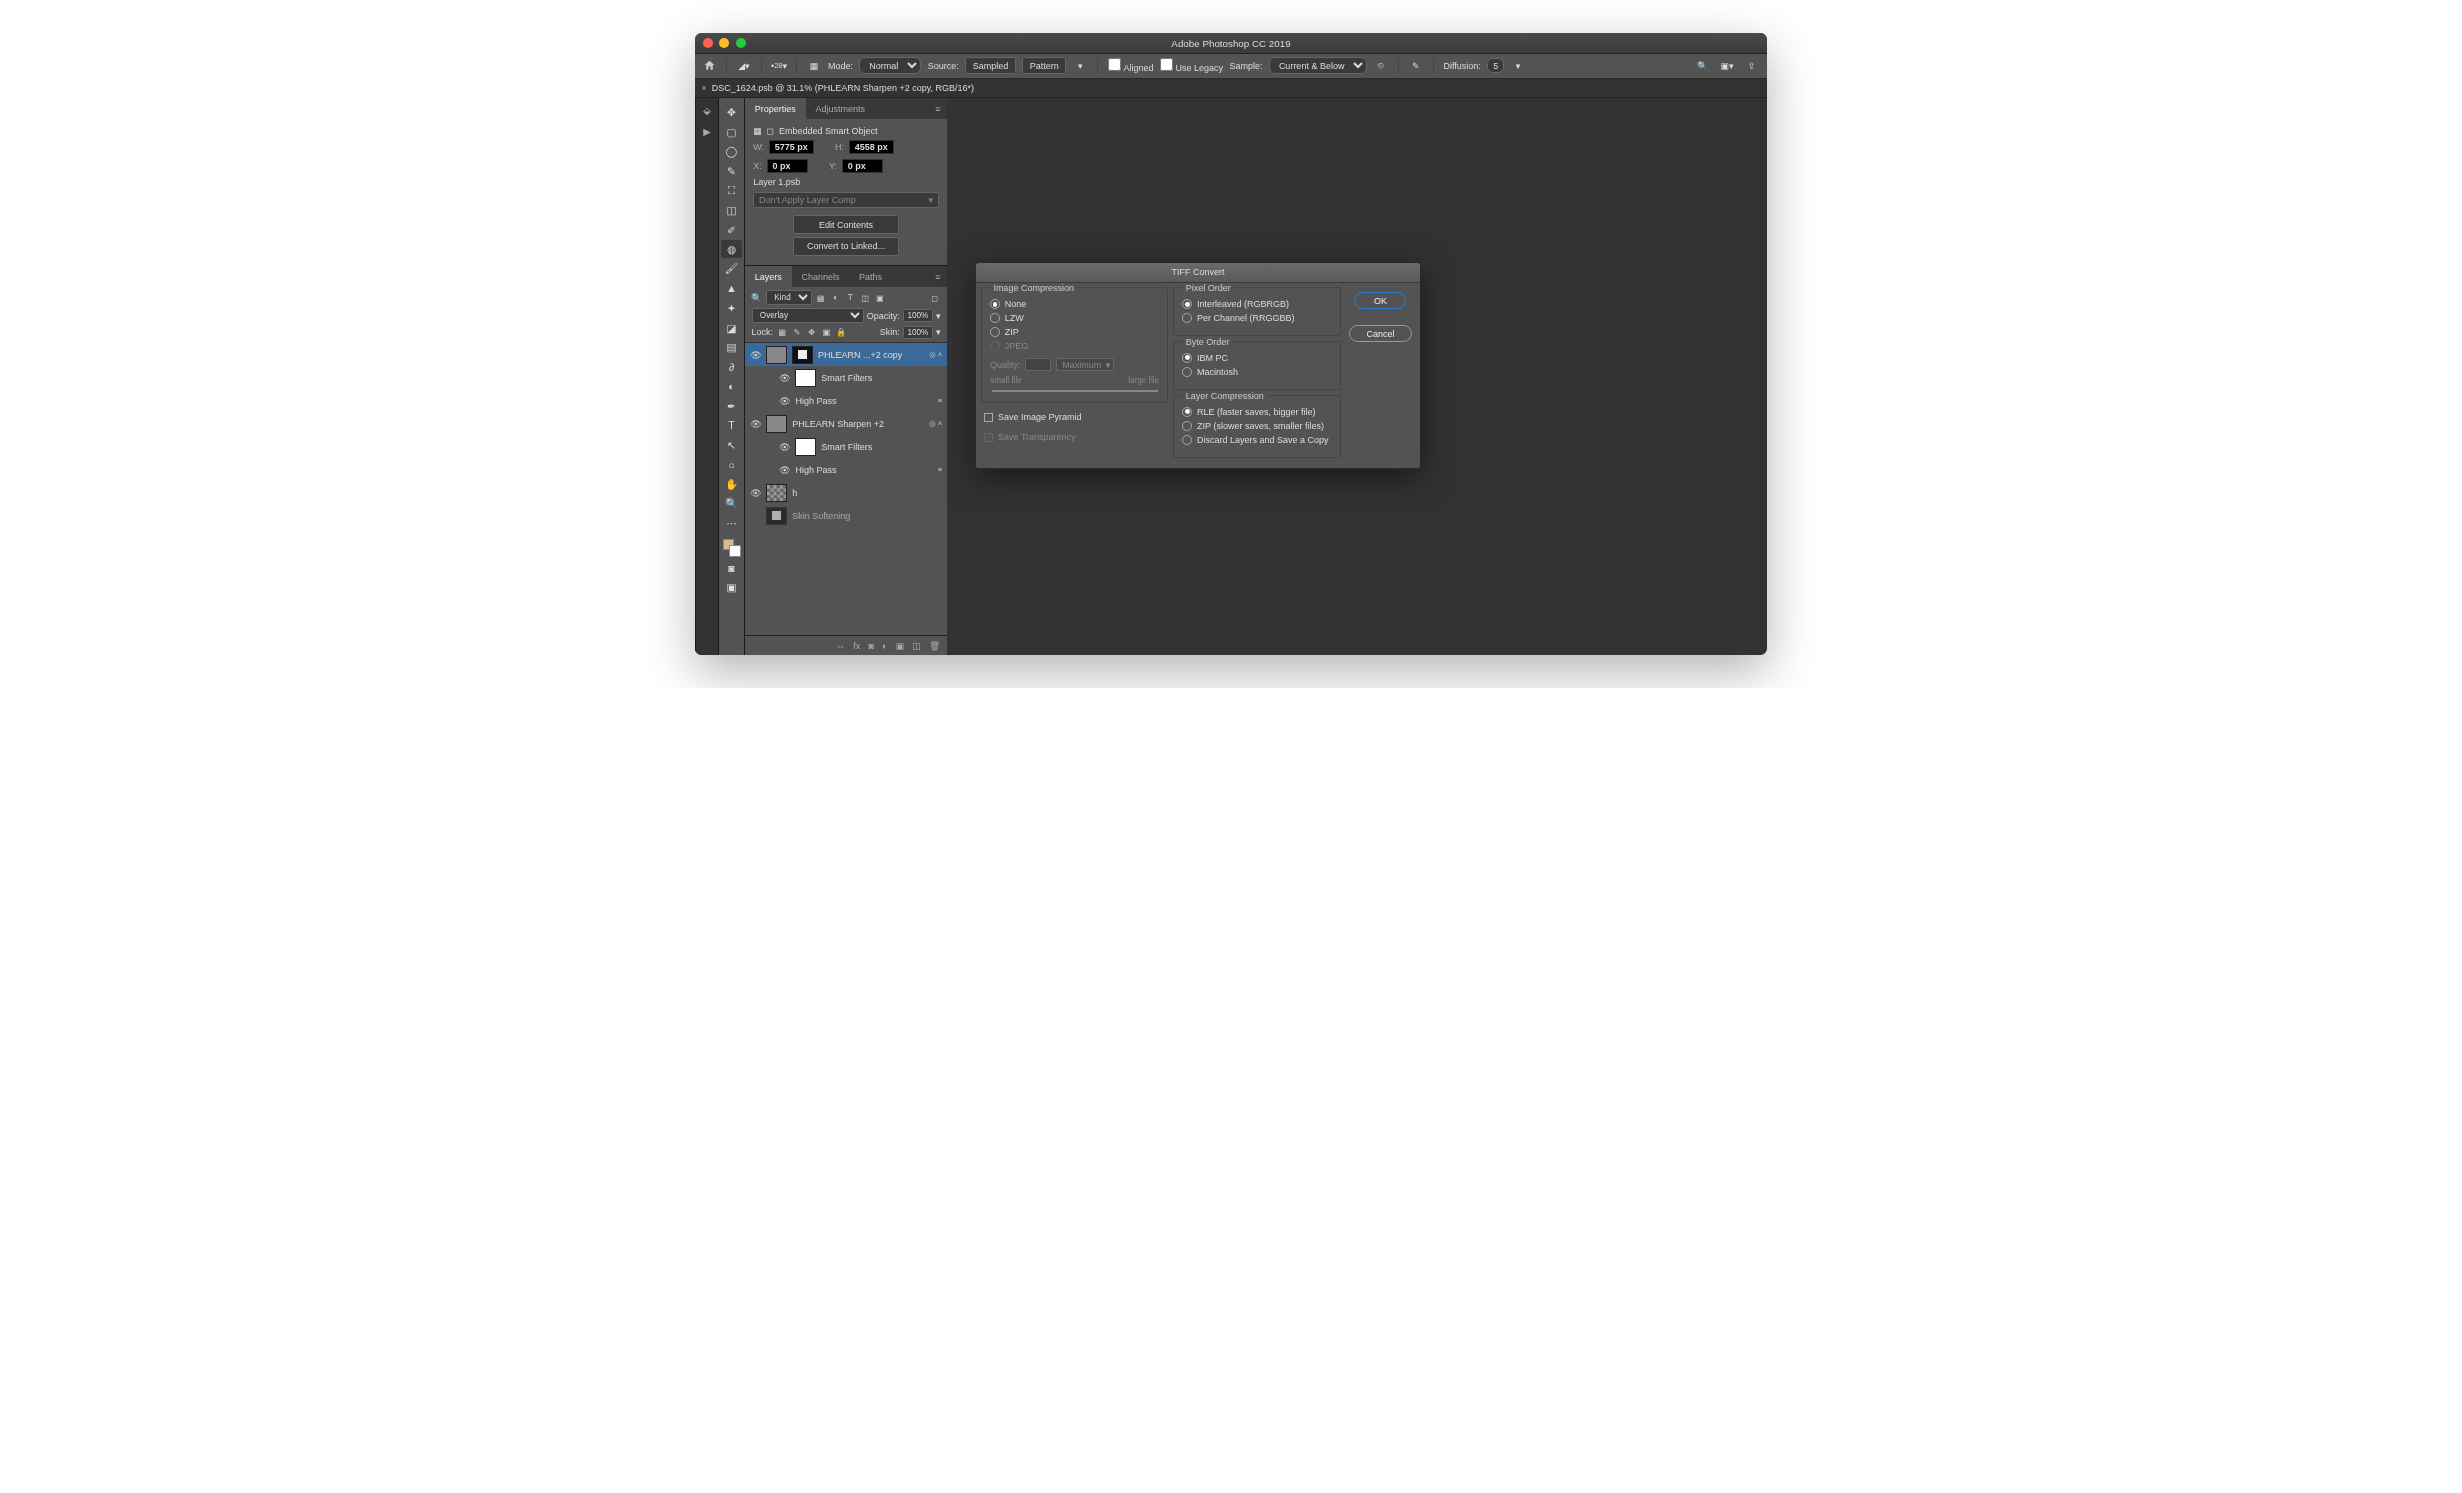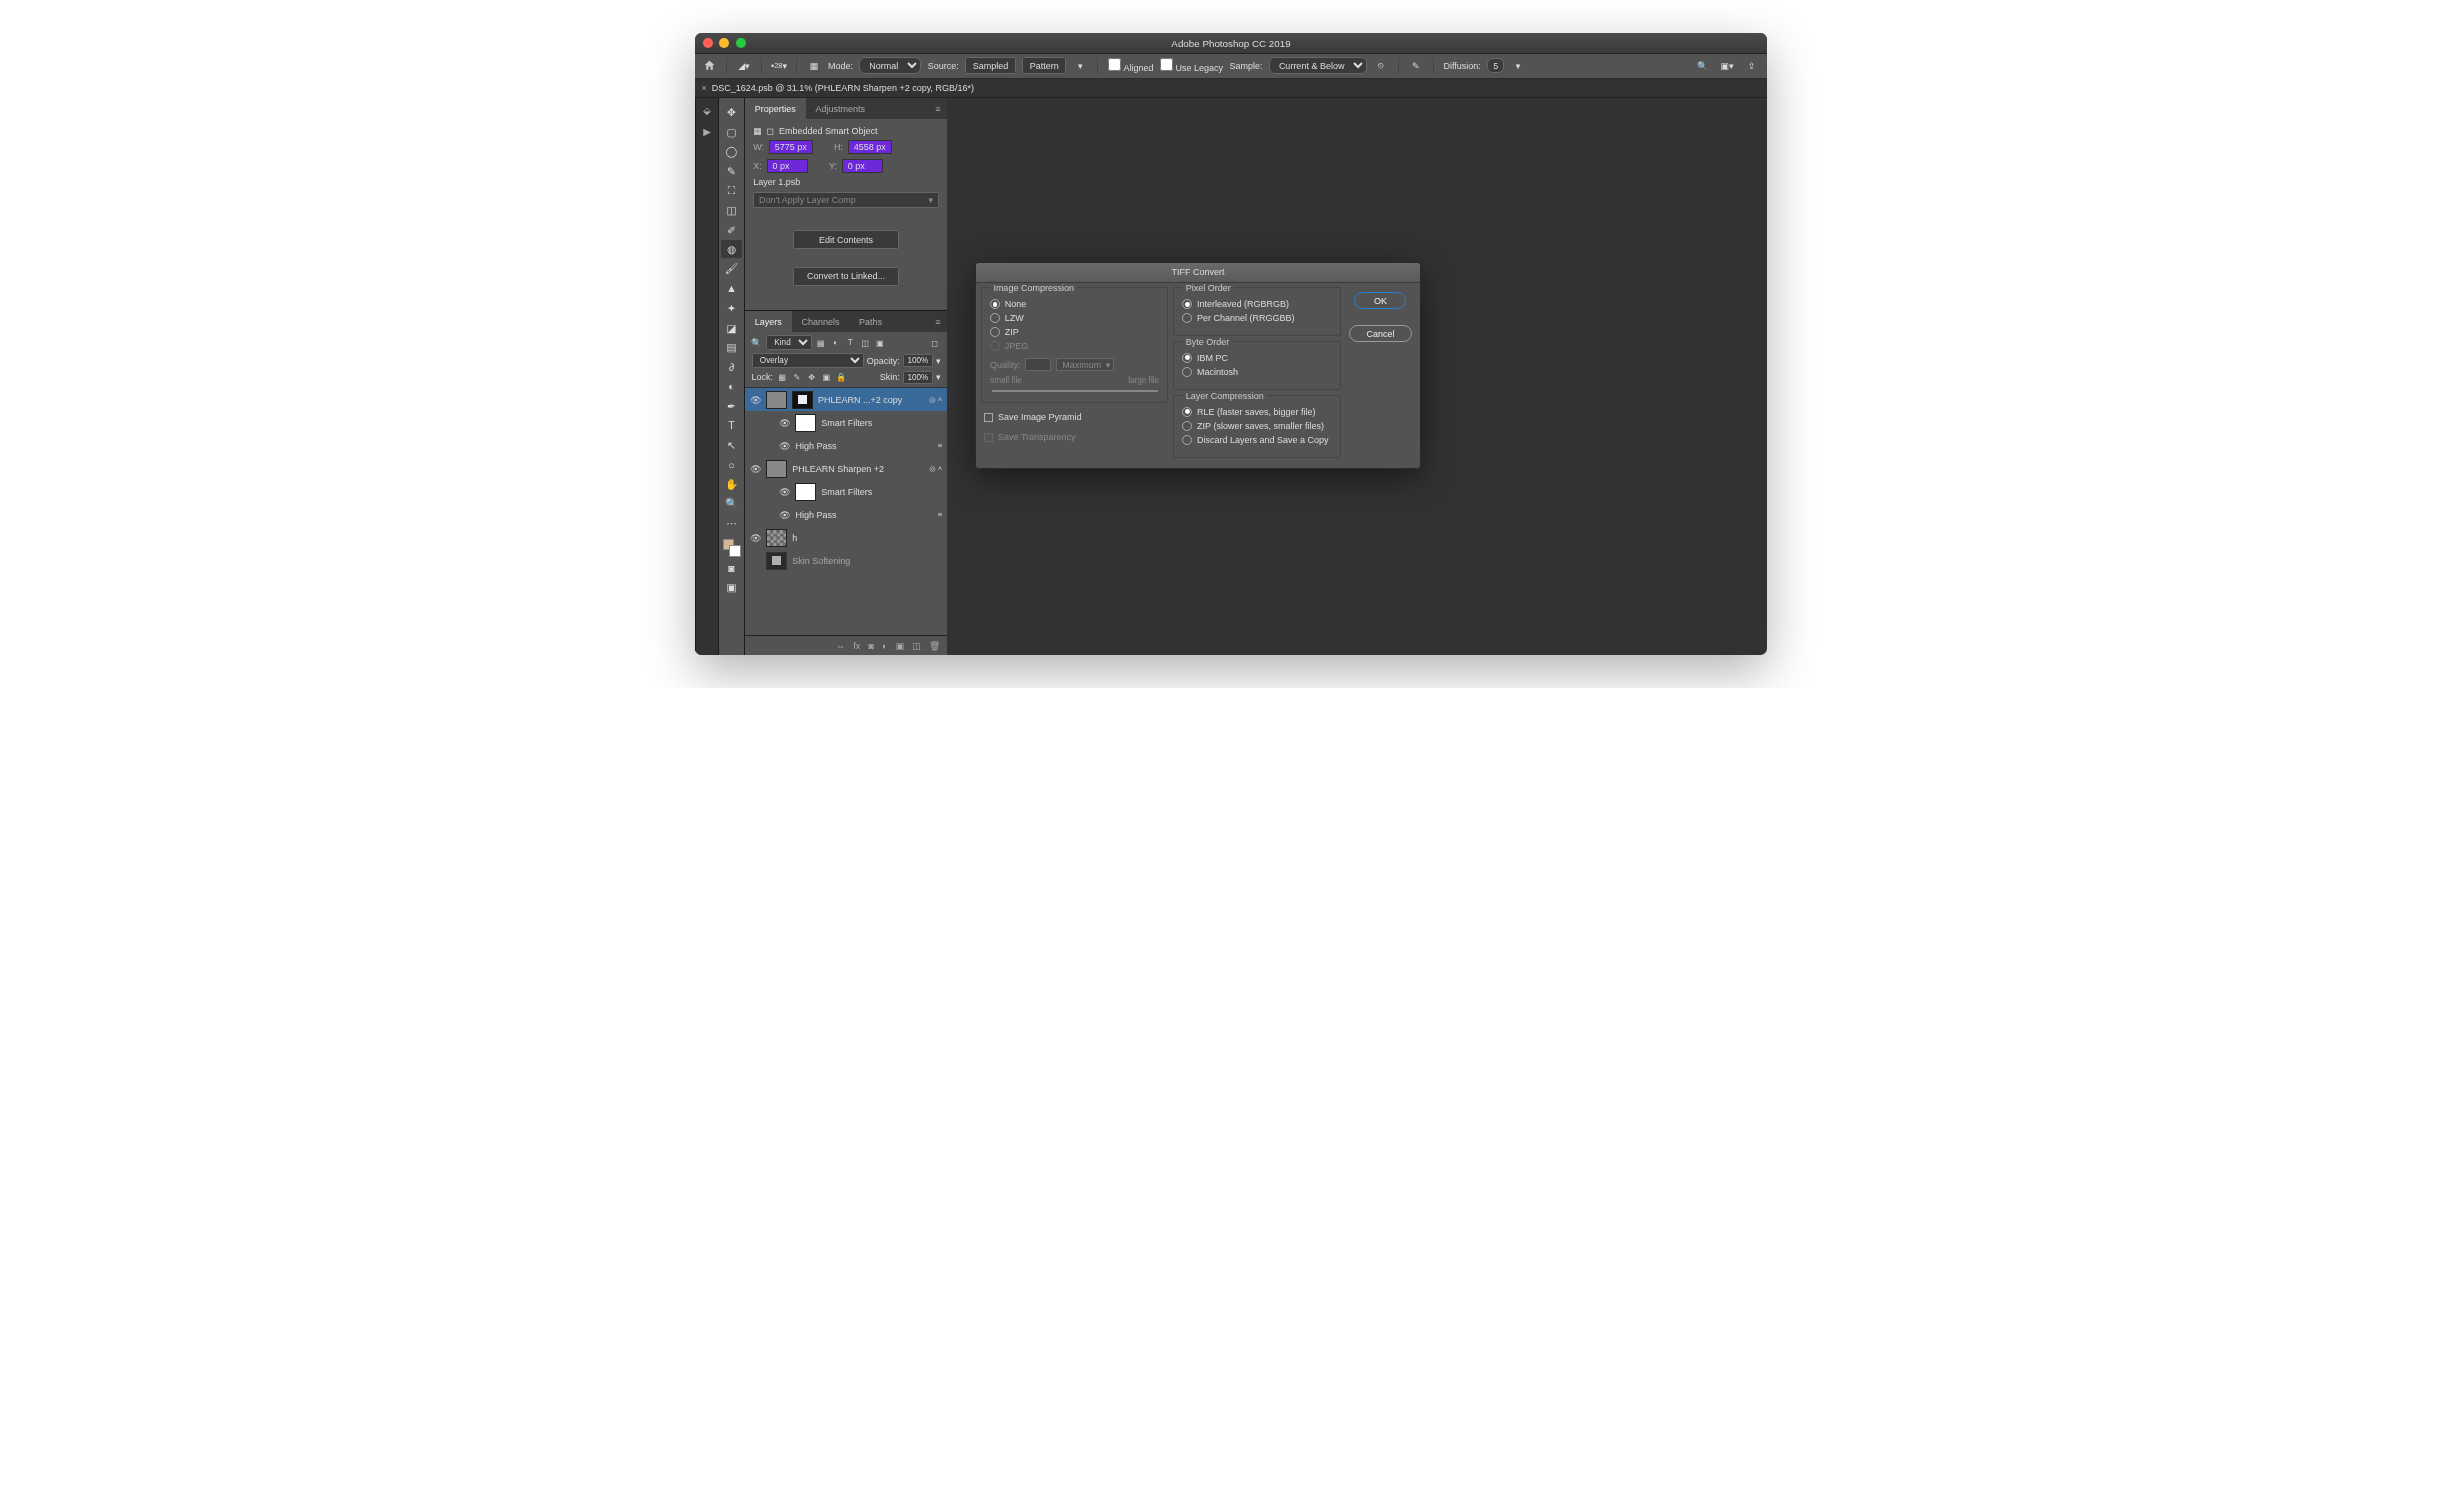--- a/index.html
+++ b/index.html
@@ -35,22 +35,22 @@
 .toolbar .swatch .fg { width: 11.5px; height: 11.5px; background: #d6b896; border: 0.8px solid #888; position: absolute; top: 0; left: 0; }
 .toolbar .swatch .bg { width: 11.5px; height: 11.5px; background: #fff; border: 0.8px solid #888; position: absolute; bottom: 0; right: 0; }
 .panels { width: 203px; background: #535353; border-left: 0.8px solid #1a1a1a; display: flex; flex-direction: column; color: #ddd; font-size: 9px; }
 .panel-tabs { display: flex; background: #383838; height: 21px; align-items: stretch; }
 .panel-tabs .tab { padding: 0 9.8px; display: flex; align-items: center; color: #aaa; cursor: pointer; }
 .panel-tabs .tab.active { background: #535353; color: #eee; }
 .panel-tabs .menu { margin-left: auto; padding: 0 6.5px; display:flex;align-items:center;color:#aaa; }
 .props { padding: 6.5px 8.2px; flex: 0 0 auto; }
 .props .row { display: flex; align-items: center; gap: 4.9px; margin-bottom: 4.9px; }
 .props .lbl { color: #aaa; }
-.props .val { background: #6d28d9; padding: 0.8px 4.9px; min-width: 41px; border: 0.8px solid #333; }
-.props .wbtn { background: #3a3a3a; border: 0.8px solid #666; padding: 3.3px 0; text-align: center; margin: 18px auto; width: 106px; border-radius: 1.6px; cursor:pointer; display:block; }
+.props .val { background: #000000; padding: 0.8px 4.9px; min-width: 41px; border: 0.8px solid #333; font-weight: bold; }
+.props .wbtn { background: #3a3a3a; border: 0.8px solid #666; padding: 3.3px 0; text-align: center; margin: 3px auto; width: 106px; border-radius: 1.6px; cursor:pointer; display:block; }
 .props .dd { background: #3a3a3a; border: 0.8px solid #666; padding: 1.6px 4.9px; width: 100%; color: #888; font-size: 9px; position: relative; border-radius: 1.6px; }
 .props .dd::after { content: '▾'; position: absolute; right: 4.9px; color: #888; }
 .layers-panel { flex: 1; display: flex; flex-direction: column; border-top: 0.8px solid #1a1a1a; min-height: 0; }
 .layer-controls { padding: 3.3px 6.5px; display: flex; flex-direction: column; gap: 3.3px; border-bottom: 0.8px solid #333; }
 .layer-controls .r { display: flex; align-items: center; gap: 3.3px; }
 .layer-controls select, .layer-controls .dd2 { background: #3a3a3a; color: #ddd; border: 0.8px solid #666; font-size: 8.2px; padding: 0.8px 3.3px; border-radius: 1.6px; }
 .layer-controls .ico { width: 11.5px; height: 11.5px; color: #ccc; display:flex;align-items:center;justify-content:center;font-size:8.2px; }
 .layer-list { flex: 1; overflow-y: auto; }
 .layer { display: flex; align-items: center; padding: 2.5px 4.9px; gap: 4.9px; min-height: 23px; }
 .layer.sel { background: #3a6a9a; }

